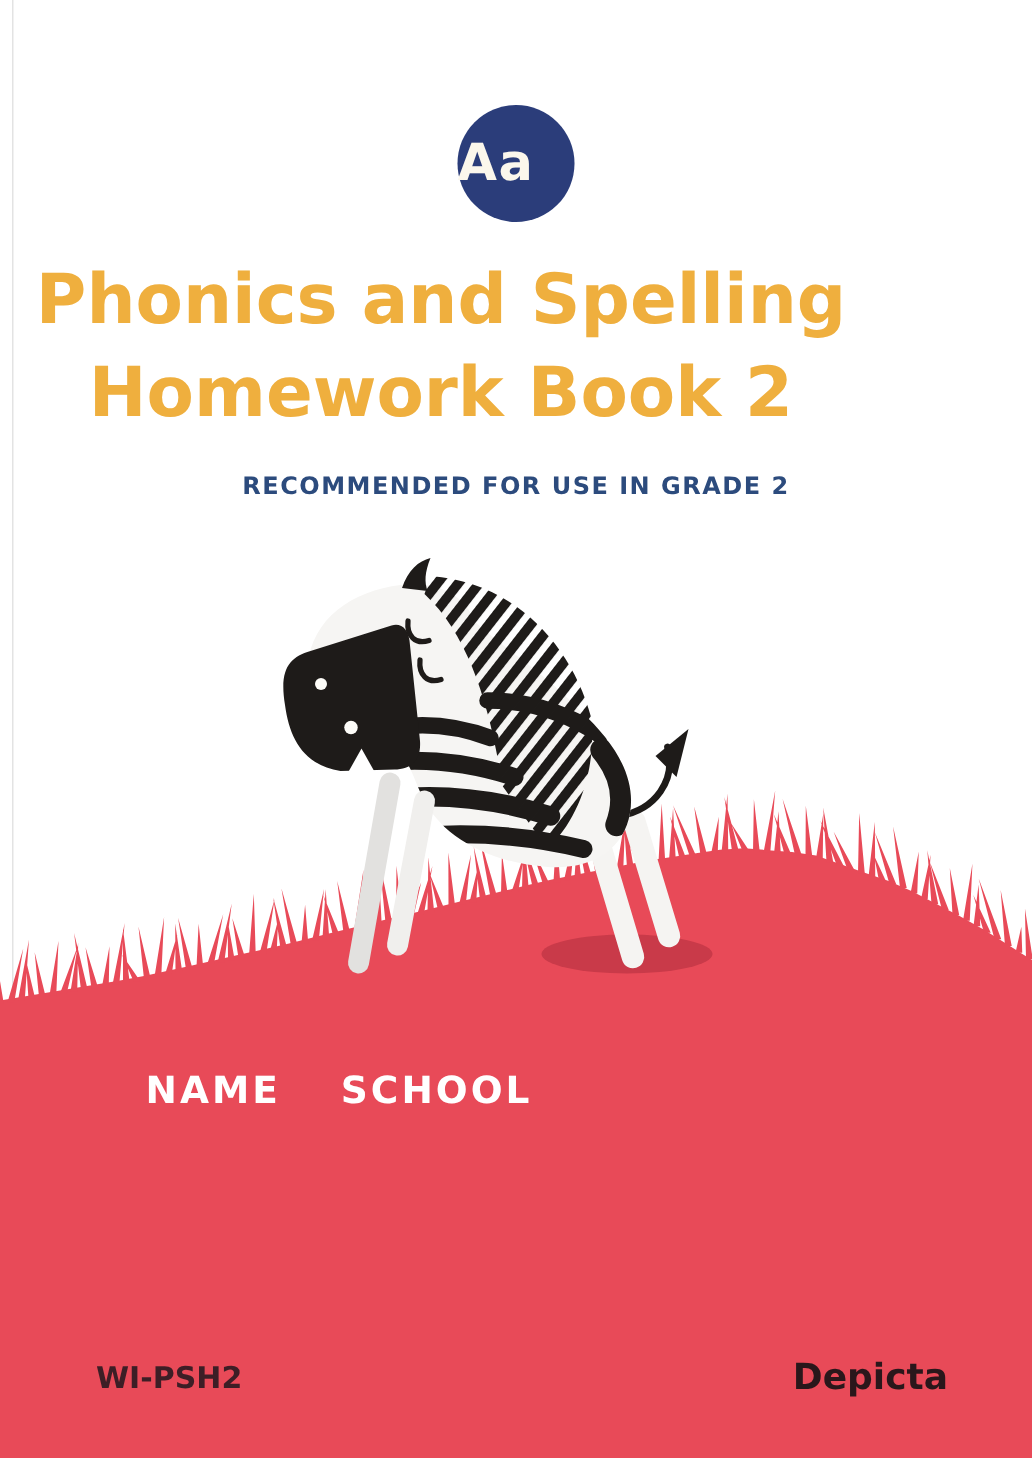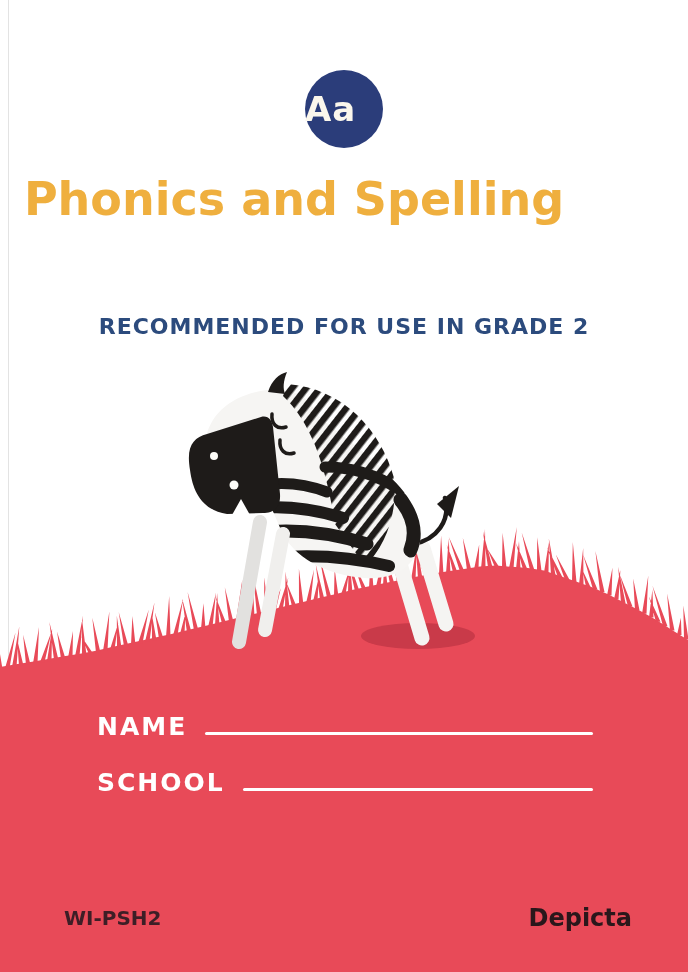--- a/index.html
+++ b/index.html
@@ -14,32 +14,32 @@
     border-radius:50%; background:var(--badge_navy,#2b3d7a);
     display:flex; align-items:center; justify-content:flex-start;
   }
   .badge span{color:#fbf7ec; font-size:34px; font-weight:bold; letter-spacing:1px;}
   .title{
     position:absolute; left:0; top:168px; width:588px; text-align:center;
     color:var(--title_yellow,#efaf3e); font-weight:bold; font-size:46px; line-height:62px;
   }
   .subtitle{
     position:absolute; left:0; top:314px; width:688px; text-align:center;
-    color:var(--subtitle_navy,#2c4b7d); font-weight:bold; font-size:22px; letter-spacing:1px;
+    color:var(--subtitle_navy,#2c4b7d); font-weight:bold; font-size:16px; letter-spacing:1px;
   }
   .scene{position:absolute; left:0; top:0; width:688px; height:972px;}
   .grass{fill:var(--red,#e84a58);}
   .shadow{fill:var(--red_shadow,#c93a49);}
   .zwhite{fill:#f6f5f3;}
   .zdark{fill:var(--zebra_black,#1e1b19);}
   .zstripe{stroke:var(--zebra_black,#1e1b19); fill:none; stroke-linecap:round;}
   .zleg{fill:none; stroke-linecap:round;}
   .fields{
     position:absolute; left:97px; right:95px; top:708px;
-    display:flex; flex-direction:column; gap:22px;
+    display:flex; flex-direction:row; gap:22px;
   }
   .field-row{display:flex; align-items:flex-end; height:34px;}
   .field-label{
     color:var(--field_text,#fff); font-weight:bold; font-size:25px; letter-spacing:2px;
     line-height:30px;
   }
   .field-line{
     flex:1; height:3.5px; margin:0 0 7px 18px; border-radius:2px;
     background:var(--field_text,#fff);
   }
@@ -57,20 +57,21 @@
 
 <div class="page">
   <div class="edge-line"></div>
 
   <div class="badge">
     <span>Aa</span>
   </div>
 
   <div class="title">
     <div>Phonics and Spelling</div>
+    <div>Homework Book 2</div>
   </div>
 
   <div class="subtitle">RECOMMENDED FOR USE IN GRADE 2</div>
 
   <svg class="scene" viewBox="0 0 688 972" aria-hidden="true">
     <defs>
       <pattern id="mstripe" width="11" height="11" patternUnits="userSpaceOnUse" patternTransform="rotate(38)">
         <rect x="0" y="0" width="6.5" height="11" fill="var(--zebra_black,#1e1b19)"></rect>
       </pattern>
       <clipPath id="zsil-clip">

